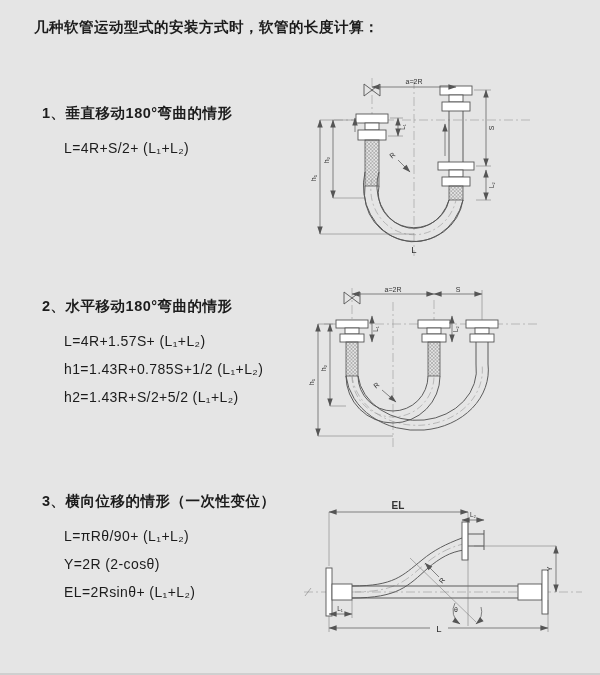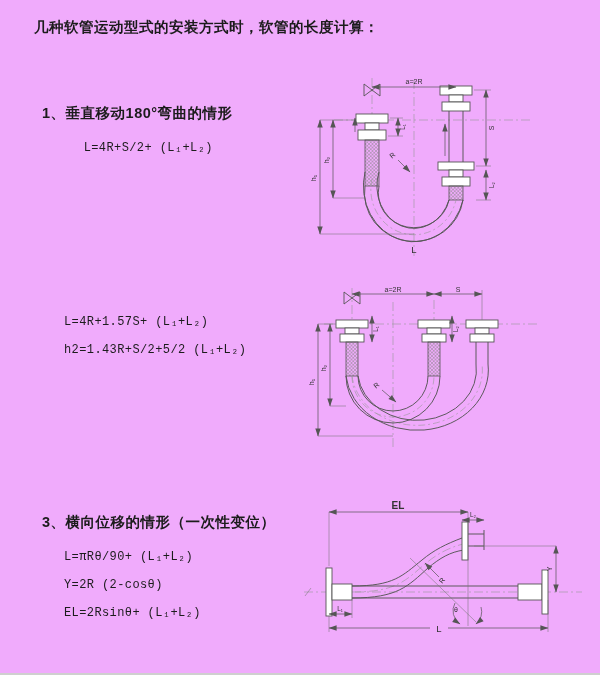--- a/index.html
+++ b/index.html
@@ -1,25 +1,25 @@
 <!DOCTYPE html>
 <html><head>
 <meta charset="utf-8">
 <style>
   html,body{margin:0;padding:0;background:#ffffff;}
   .page{
-    position:relative;width:600px;height:675px;background:#f0abfc;
+    position:relative;width:600px;height:675px;background:#e5e5e5;
     font-family:"Liberation Sans",sans-serif;color:#1c1c1c;overflow:hidden;
   }
   .title{position:absolute;left:34px;top:18px;font-size:14.5px;font-weight:700;letter-spacing:.5px;}
   .section{position:absolute;left:42px;}
-  .sec1{top:104px;text-align:center;} .sec2{top:297px;} .sec3{top:513px;}
+  .sec1{top:104px;} .sec2{top:297px;} .sec3{top:492px;}
   .heading{font-size:14.5px;font-weight:700;letter-spacing:.5px;}
   .formulas{margin:11px 0 0 22px;}
-  .formula{font-size:12px;line-height:28px;letter-spacing:.4px;white-space:pre;font-family:Liberation Mono, monospace;}
+  .formula{font-size:14px;line-height:28px;letter-spacing:.4px;white-space:pre;}
   svg{position:absolute;}
   .d1{left:306px;top:74px;}
   .d2{left:306px;top:286px;}
   .d3{left:298px;top:500px;}
   svg text{font-family:"Liberation Sans",sans-serif;fill:#333;}
   .dline{stroke:#555;stroke-width:.7;fill:none;}
   .thin{stroke:#777;stroke-width:.55;fill:none;}
   .draw{stroke:#555;stroke-width:.95;fill:none;}
   .fit{stroke:#555;stroke-width:.9;fill:#ffffff;}
   .cl{stroke:#999;stroke-width:.6;fill:none;stroke-dasharray:9 3 2 3;}
@@ -120,22 +120,24 @@
       <line class="dline" x1="139" y1="82" x2="139" y2="50" marker-end="url(#arrA)"></line>
 
       <line class="dline" x1="92" y1="86" x2="104" y2="98" marker-end="url(#arrA)"></line>
       <text class="dimtext" text-anchor="middle" transform="rotate(-40 88 83)" x="88" y="83" font-size="8">R</text>
 
       <text class="biglabel" x="108" y="179" text-anchor="middle">L</text>
     </g>
   </svg>
 
   <div class="section sec2">
+    <div class="heading">2、水平移动180°弯曲的情形</div>
     <div class="formulas">
       <div class="formula">L=4R+1.57S+ (L₁+L₂)</div>
+      <div class="formula">h1=1.43R+0.785S+1/2 (L₁+L₂)</div>
       <div class="formula">h2=1.43R+S/2+5/2 (L₁+L₂)</div>
     </div>
   </div>
 
   <svg class="d2" width="282" height="168" viewBox="0 0 282 168">
     <defs>
       <marker id="arrB" viewBox="0 0 10 10" refX="9.5" refY="5" markerWidth="9" markerHeight="8" orient="auto-start-reverse" markerUnits="userSpaceOnUse">
         <path d="M0,1.6 L10,5 L0,8.4 z" fill="#555"></path>
       </marker>
       <pattern id="braidB" width="3.5" height="3.5" patternUnits="userSpaceOnUse">

